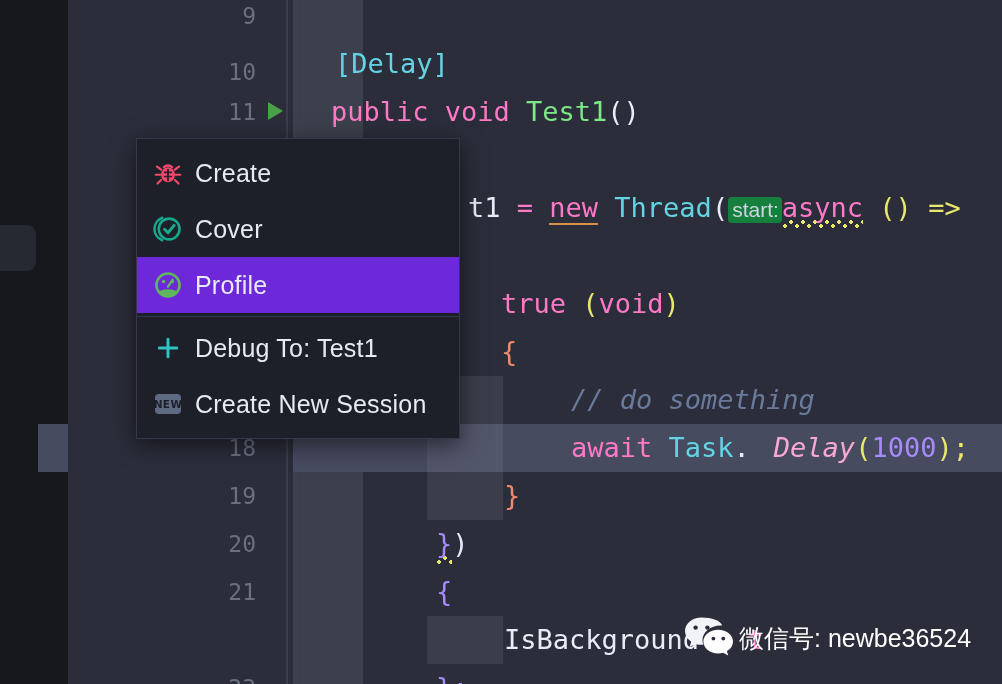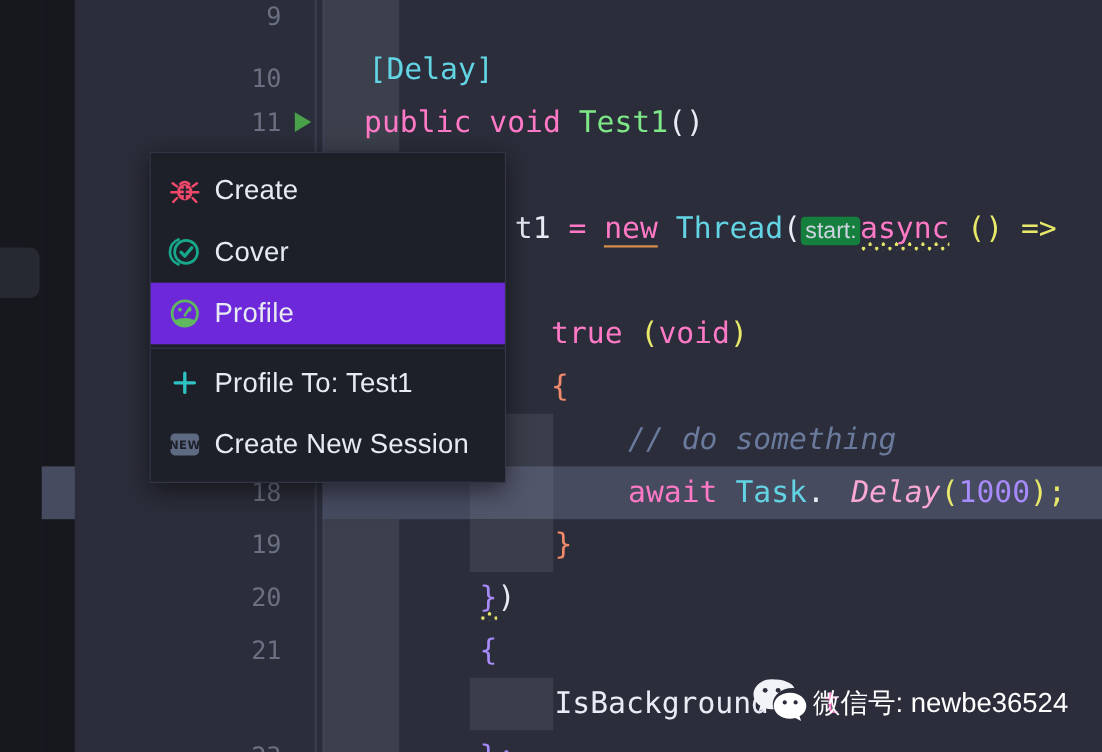--- a/index.html
+++ b/index.html
@@ -294,21 +294,21 @@
     </div>
 
     <div class="menu-sep"></div>
 
     <div class="menu-item">
       <span class="mi-icon">
         <svg width="28" height="28" viewBox="0 0 24 24" aria-hidden="true">
           <path d="M12 4.5 L12 19.5 M4.5 12 L19.5 12" stroke="#2fc2c2" stroke-width="2.6" stroke-linecap="round"></path>
         </svg>
       </span>
-      <span class="mi-label">Profile To: Test1</span>
+      <span class="mi-label">Debug To: Test1</span>
     </div>
 
     <div class="menu-item">
       <span class="mi-icon">
         <svg width="30" height="26" viewBox="0 0 30 26" aria-hidden="true">
           <rect x="2" y="3" width="26" height="20" rx="4" fill="#5d6a82"></rect>
           <text x="15" y="17.2" text-anchor="middle" font-family="DejaVu Sans, sans-serif" font-size="10.5" font-weight="bold" fill="#1e2029" letter-spacing="0.4">NEW</text>
         </svg>
       </span>
       <span class="mi-label">Create New Session</span>

